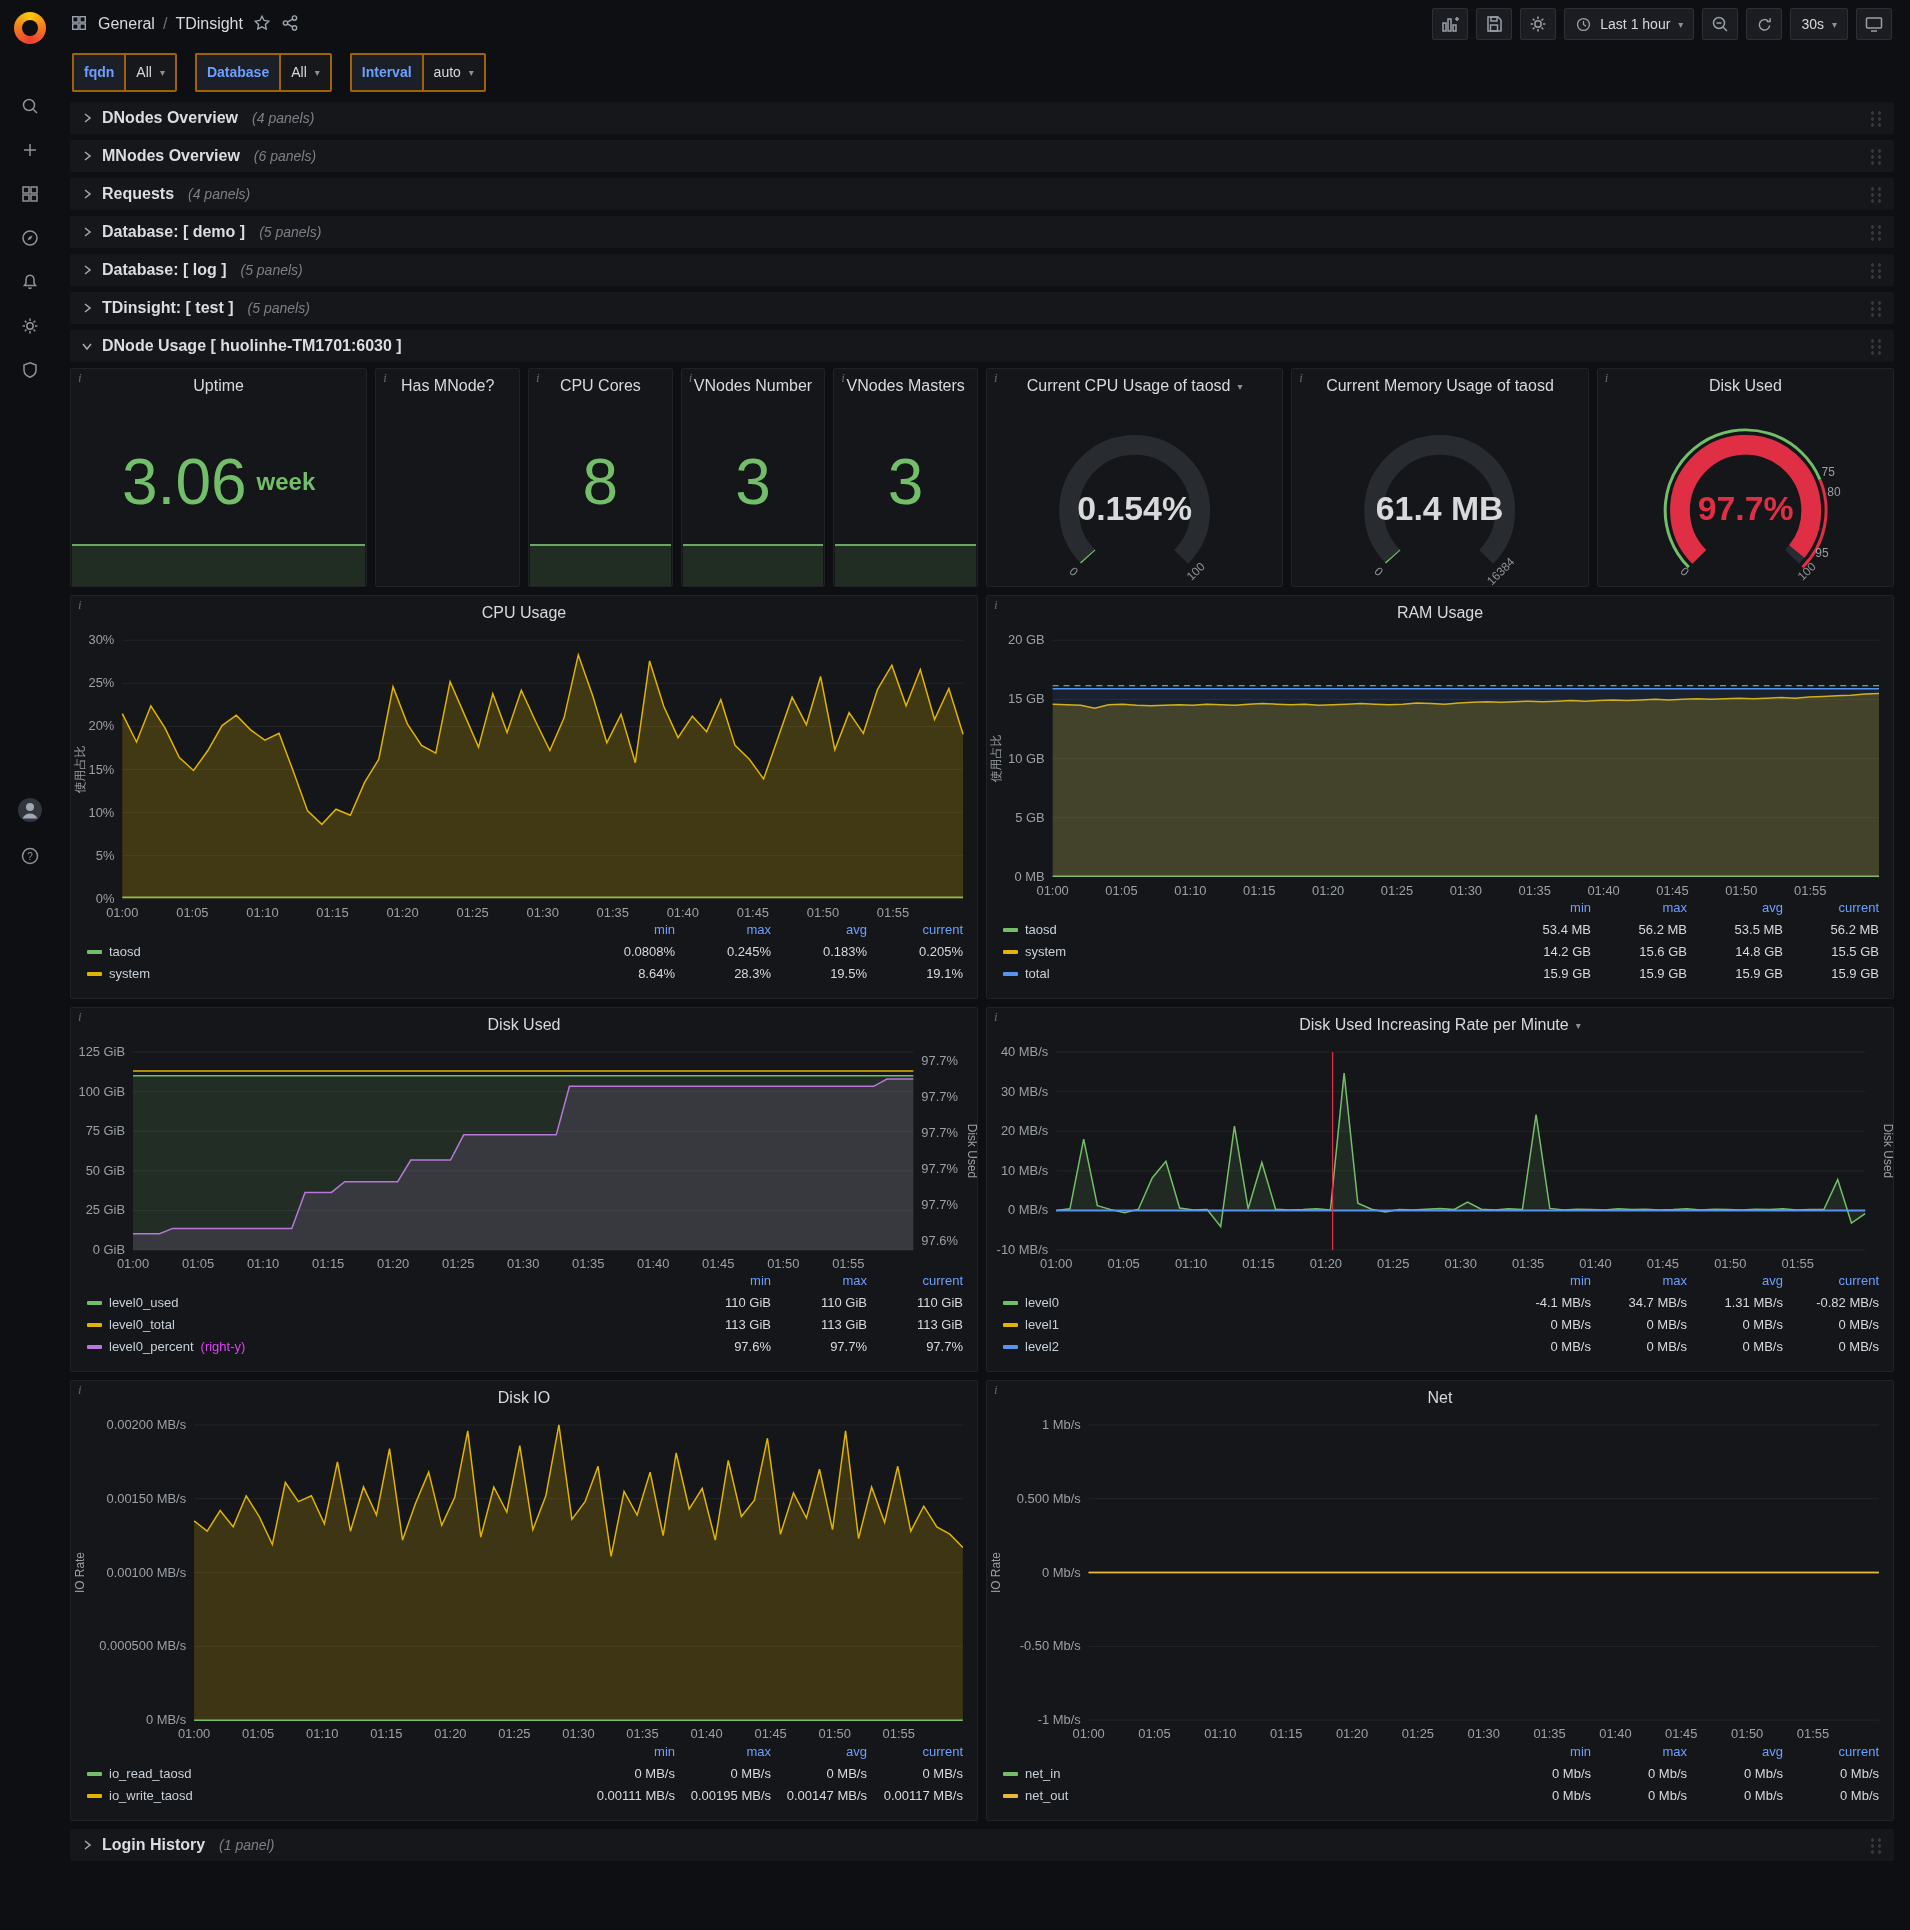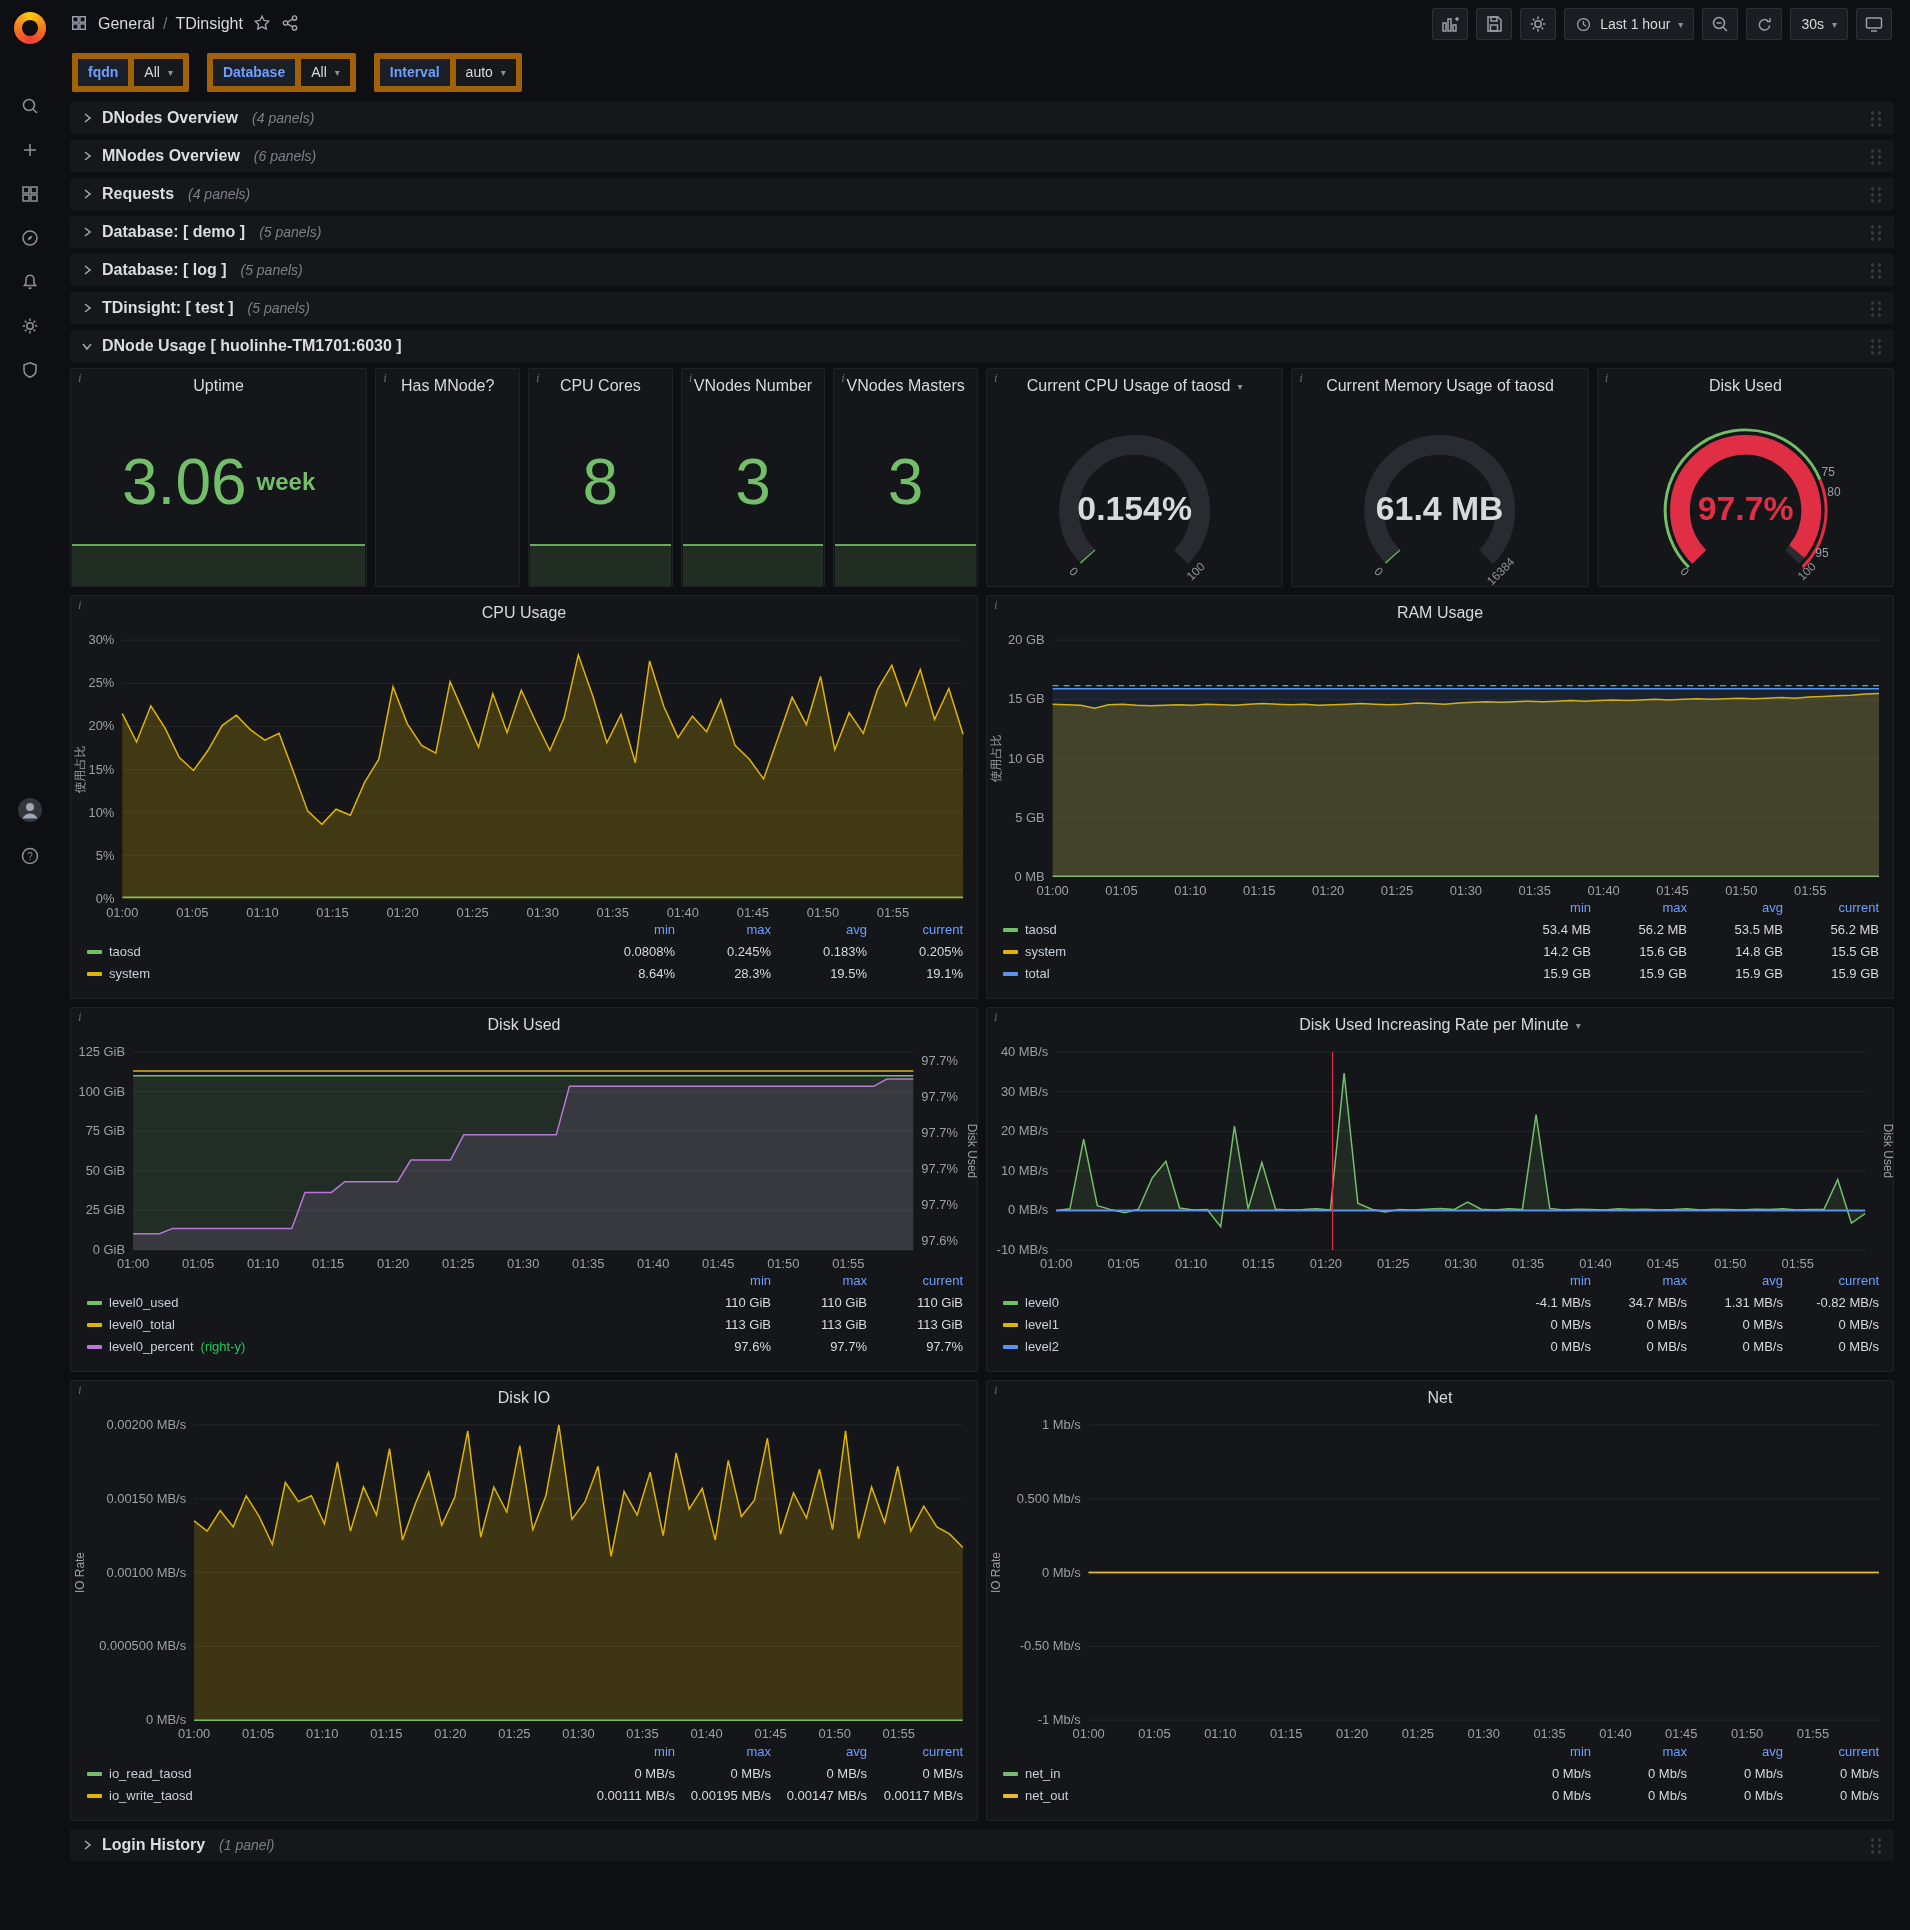--- a/index.html
+++ b/index.html
@@ -33,21 +33,21 @@
   .nbtn{width:36px;height:32px;display:flex;align-items:center;justify-content:center;background:#1b1d22;
         border:1px solid #2c2f34;border-radius:2px;cursor:pointer}
   .nchip{height:32px;display:flex;align-items:center;gap:8px;background:#1b1d22;border:1px solid #2c2f34;
          border-radius:2px;padding:0 10px;font-size:14px;cursor:pointer;white-space:nowrap}
   .caret{color:#8e9297;font-size:10px}
 
   
   .dash{margin-left:60px;padding:0 16px 0 10px}
   .varbar{display:flex;align-items:center;gap:18px;height:44px;margin:2px 0 8px 2px}
   .var-group{display:flex}
-  .vchip{height:39px;display:flex;align-items:center;padding:0 10px;font-size:14px;border:6px solid #a16207}
+  .vchip{height:39px;display:flex;align-items:center;padding:0 10px;font-size:14px;border:2px solid #a16207}
   .vlabel{color:var(--link);background:#1b1f27;border-radius:2px 0 0 2px;border-right:0;font-weight:600}
   .vvalue{color:var(--text);background:#16181c;border-radius:0 2px 2px 0;gap:8px;cursor:pointer}
 
   .rows{display:flex;flex-direction:column;gap:6px}
   .row{height:32px;background:var(--row);display:flex;align-items:center;padding:0 10px;border-radius:2px;
        position:relative;cursor:pointer}
   .row-title{font-weight:700;font-size:16px;color:#dcdde0;margin-left:8px}
   .row-count{font-style:italic;font-size:14px;color:#7b8087;margin-left:14px}
   .row-dots{position:absolute;right:10px;top:8px;width:15px;height:17px;
             background-image:radial-gradient(circle,#34373c 1.5px,transparent 1.9px);background-size:7px 6px}
@@ -69,21 +69,21 @@
          border-top:2px solid rgba(115,191,105,0.85)}
 
   .gauge-body{flex:1;display:flex;align-items:center;justify-content:center}
   .chartbox{flex:1;min-height:0;cursor:crosshair}
   .chartbox svg{display:block}
 
   .legend{flex:none;padding:0 14px 10px 16px;font-size:13px;overflow:hidden}
   .lrow{display:flex;align-items:flex-start;height:22px}
   .lhead .lcol{color:var(--link)}
   .lname{display:flex;align-items:center;gap:7px;color:#c7d0d9;flex:1;min-width:0;cursor:pointer;white-space:nowrap}
-  .lnote{color:#22c55e}
+  .lnote{color:#d946ef}
   .swatch{width:15px;height:4px;border-radius:1px;flex:none}
   .lcol{width:96px;text-align:right;color:var(--text);flex:none;white-space:nowrap}
 </style>
 </head>
 <body>
 
 <aside class="sidebar">
   <div class="logo-wrap">
       <div class="logo"></div>
     </div>

